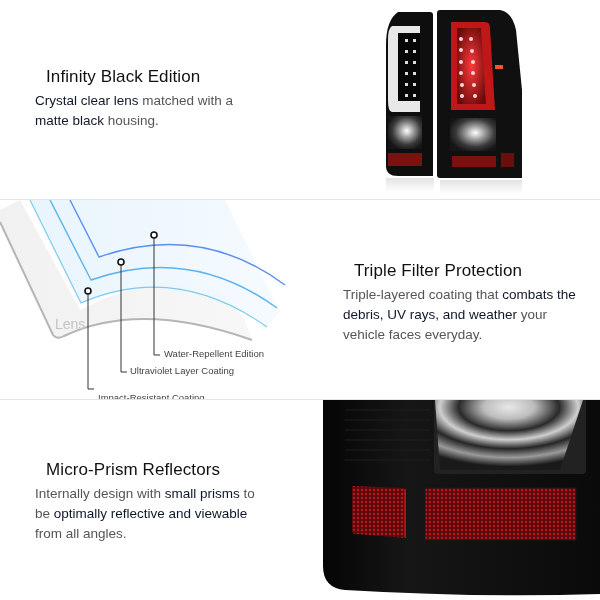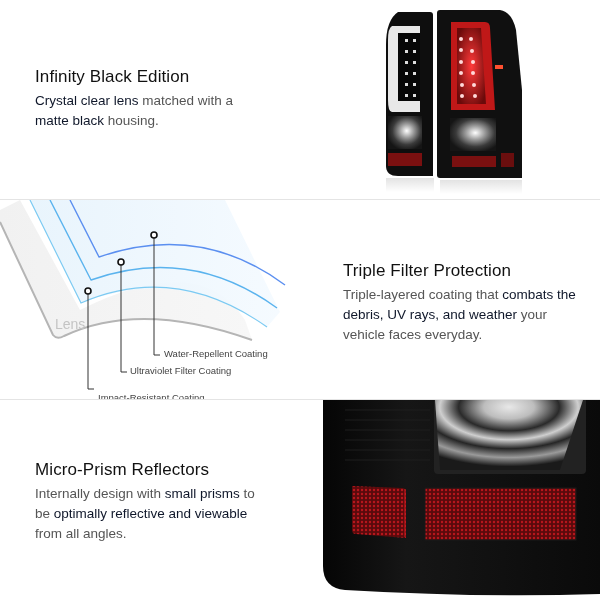--- a/index.html
+++ b/index.html
@@ -2,21 +2,21 @@
 <html><head>
 <meta charset="utf-8">
 <style>
   html, body { margin:0; padding:0; background:#fff; }
   body { width:600px; height:600px; position:relative; overflow:hidden; font-family:"Liberation Sans", sans-serif; }
   .section { position:absolute; left:0; width:600px; overflow:hidden; }
   .sec1 { top:0; height:199px; }
   .sec2 { top:200px; height:199px; }
   .sec3 { top:400px; height:200px; }
   .divider { position:absolute; left:0; width:600px; height:1px; background:#e4e4e4; }
-  .title { position:absolute; font-size:17px; color:#111; font-weight:normal; letter-spacing:0.1px; }
+  .title { position:absolute; font-size:17px; color:#111; font-weight:normal; letter-spacing:0.1px;margin-left:11px; }
   .desc { position:absolute; font-size:13.5px; line-height:20px; color:#555; }
   .hl { color:#0f172a; }
   .coat-label { position:absolute; font-size:9.5px; color:#444; white-space:nowrap; }
   .lens-label { position:absolute; font-size:14px; color:#c4c4c4; }
 </style>
 </head>
 <body>
 
 <div class="section sec1">
   <div class="title" style="left:35px; top:67px;">Infinity Black Edition</div>
@@ -127,22 +127,22 @@
       <line x1="88" y1="294" x2="88" y2="389"></line>
       <line x1="88" y1="389" x2="94" y2="389"></line>
     </g>
     <g stroke="#111" stroke-width="1.6" fill="#fff">
       <circle cx="154" cy="235" r="3"></circle>
       <circle cx="121" cy="262" r="3"></circle>
       <circle cx="88" cy="291" r="3"></circle>
     </g>
   </svg>
   <div class="lens-label" style="left:55px; top:116px;">Lens</div>
-  <div class="coat-label" style="left:164px; top:148px;">Water-Repellent Coating</div>
-  <div class="coat-label" style="left:130px; top:165px;">Ultraviolet Filter Coating</div>
+  <div class="coat-label" style="left:164px; top:148px;">Water-Repellent Edition</div>
+  <div class="coat-label" style="left:130px; top:165px;">Ultraviolet Layer Coating</div>
   <div class="coat-label" style="left:98px; top:192px;">Impact-Resistant Coating</div>
 
   <div class="title" style="left:343px; top:61px;">Triple Filter Protection</div>
   <div class="desc" style="left:343px; top:85px; width:240px;">
     <span>Triple-layered coating that </span><span class="hl">combats the debris, UV rays, and weather</span><span> your vehicle faces everyday.</span>
   </div>
 </div>
 
 <div class="divider" style="top:399px;"></div>
 

